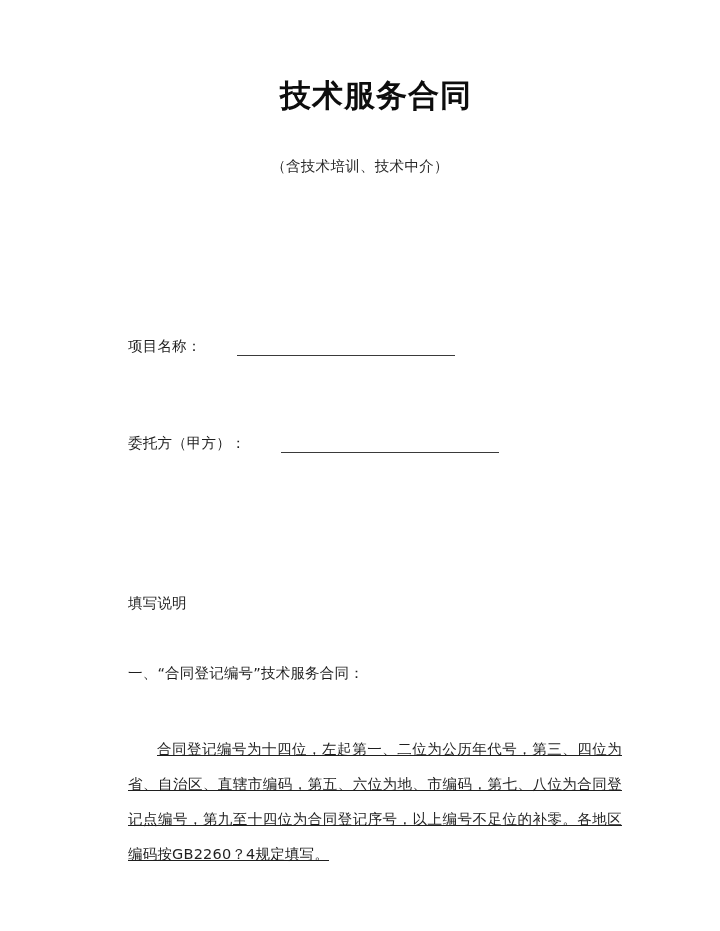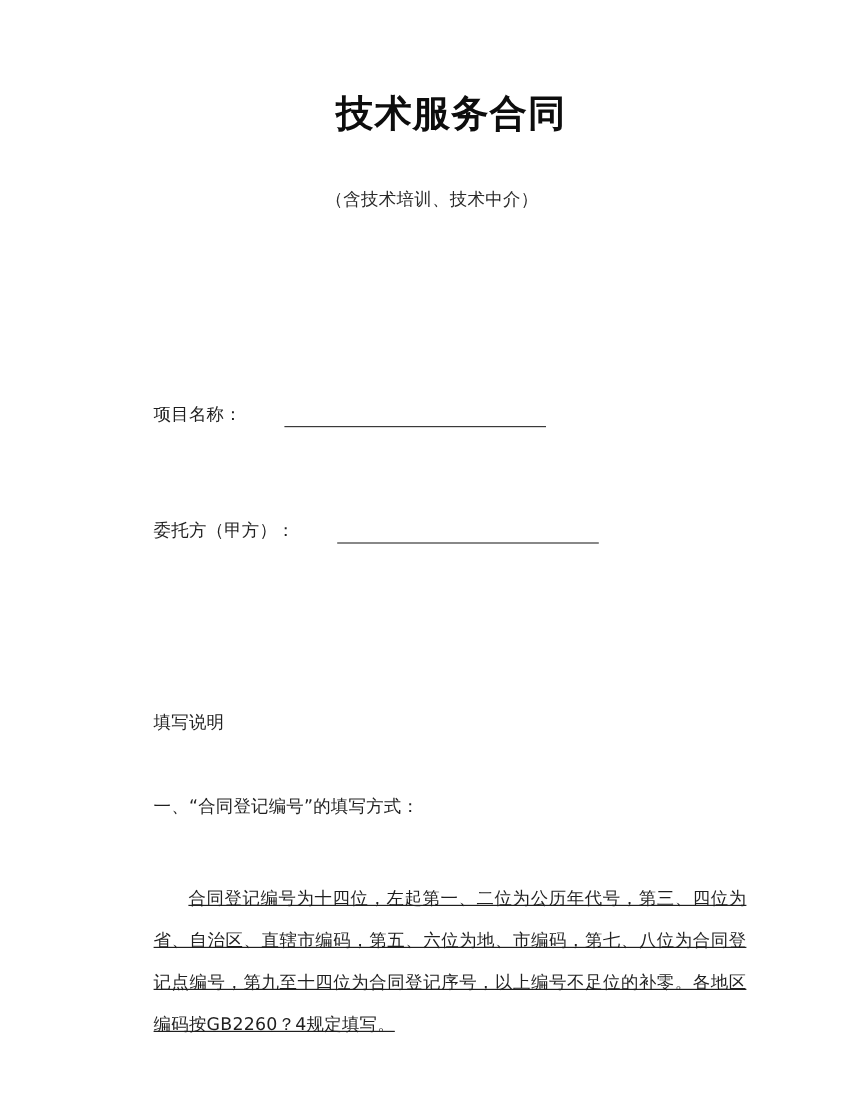--- a/index.html
+++ b/index.html
@@ -138,19 +138,19 @@
       <span class="form-blank blank-w2"></span>
     </div>
 
 
   </div>
 
   <div class="instructions">
 
     <div class="section-heading">填写说明</div>
 
-    <div class="sub-heading">一、“合同登记编号”的填写方式：</div>
+    <div class="sub-heading">一、“合同登记编号”技术服务合同：</div>
 
     <div class="body-paragraph">合同登记编号为十四位，左起第一、二位为公历年代号，第三、四位为省、自治区、直辖市编码，第五、六位为地、市编码，第七、八位为合同登记点编号，第九至十四位为合同登记序号，以上编号不足位的补零。各地区编码按GB2260？4规定填写。</div>
 
   </div>
 
 </div>
 
 </body></html>

